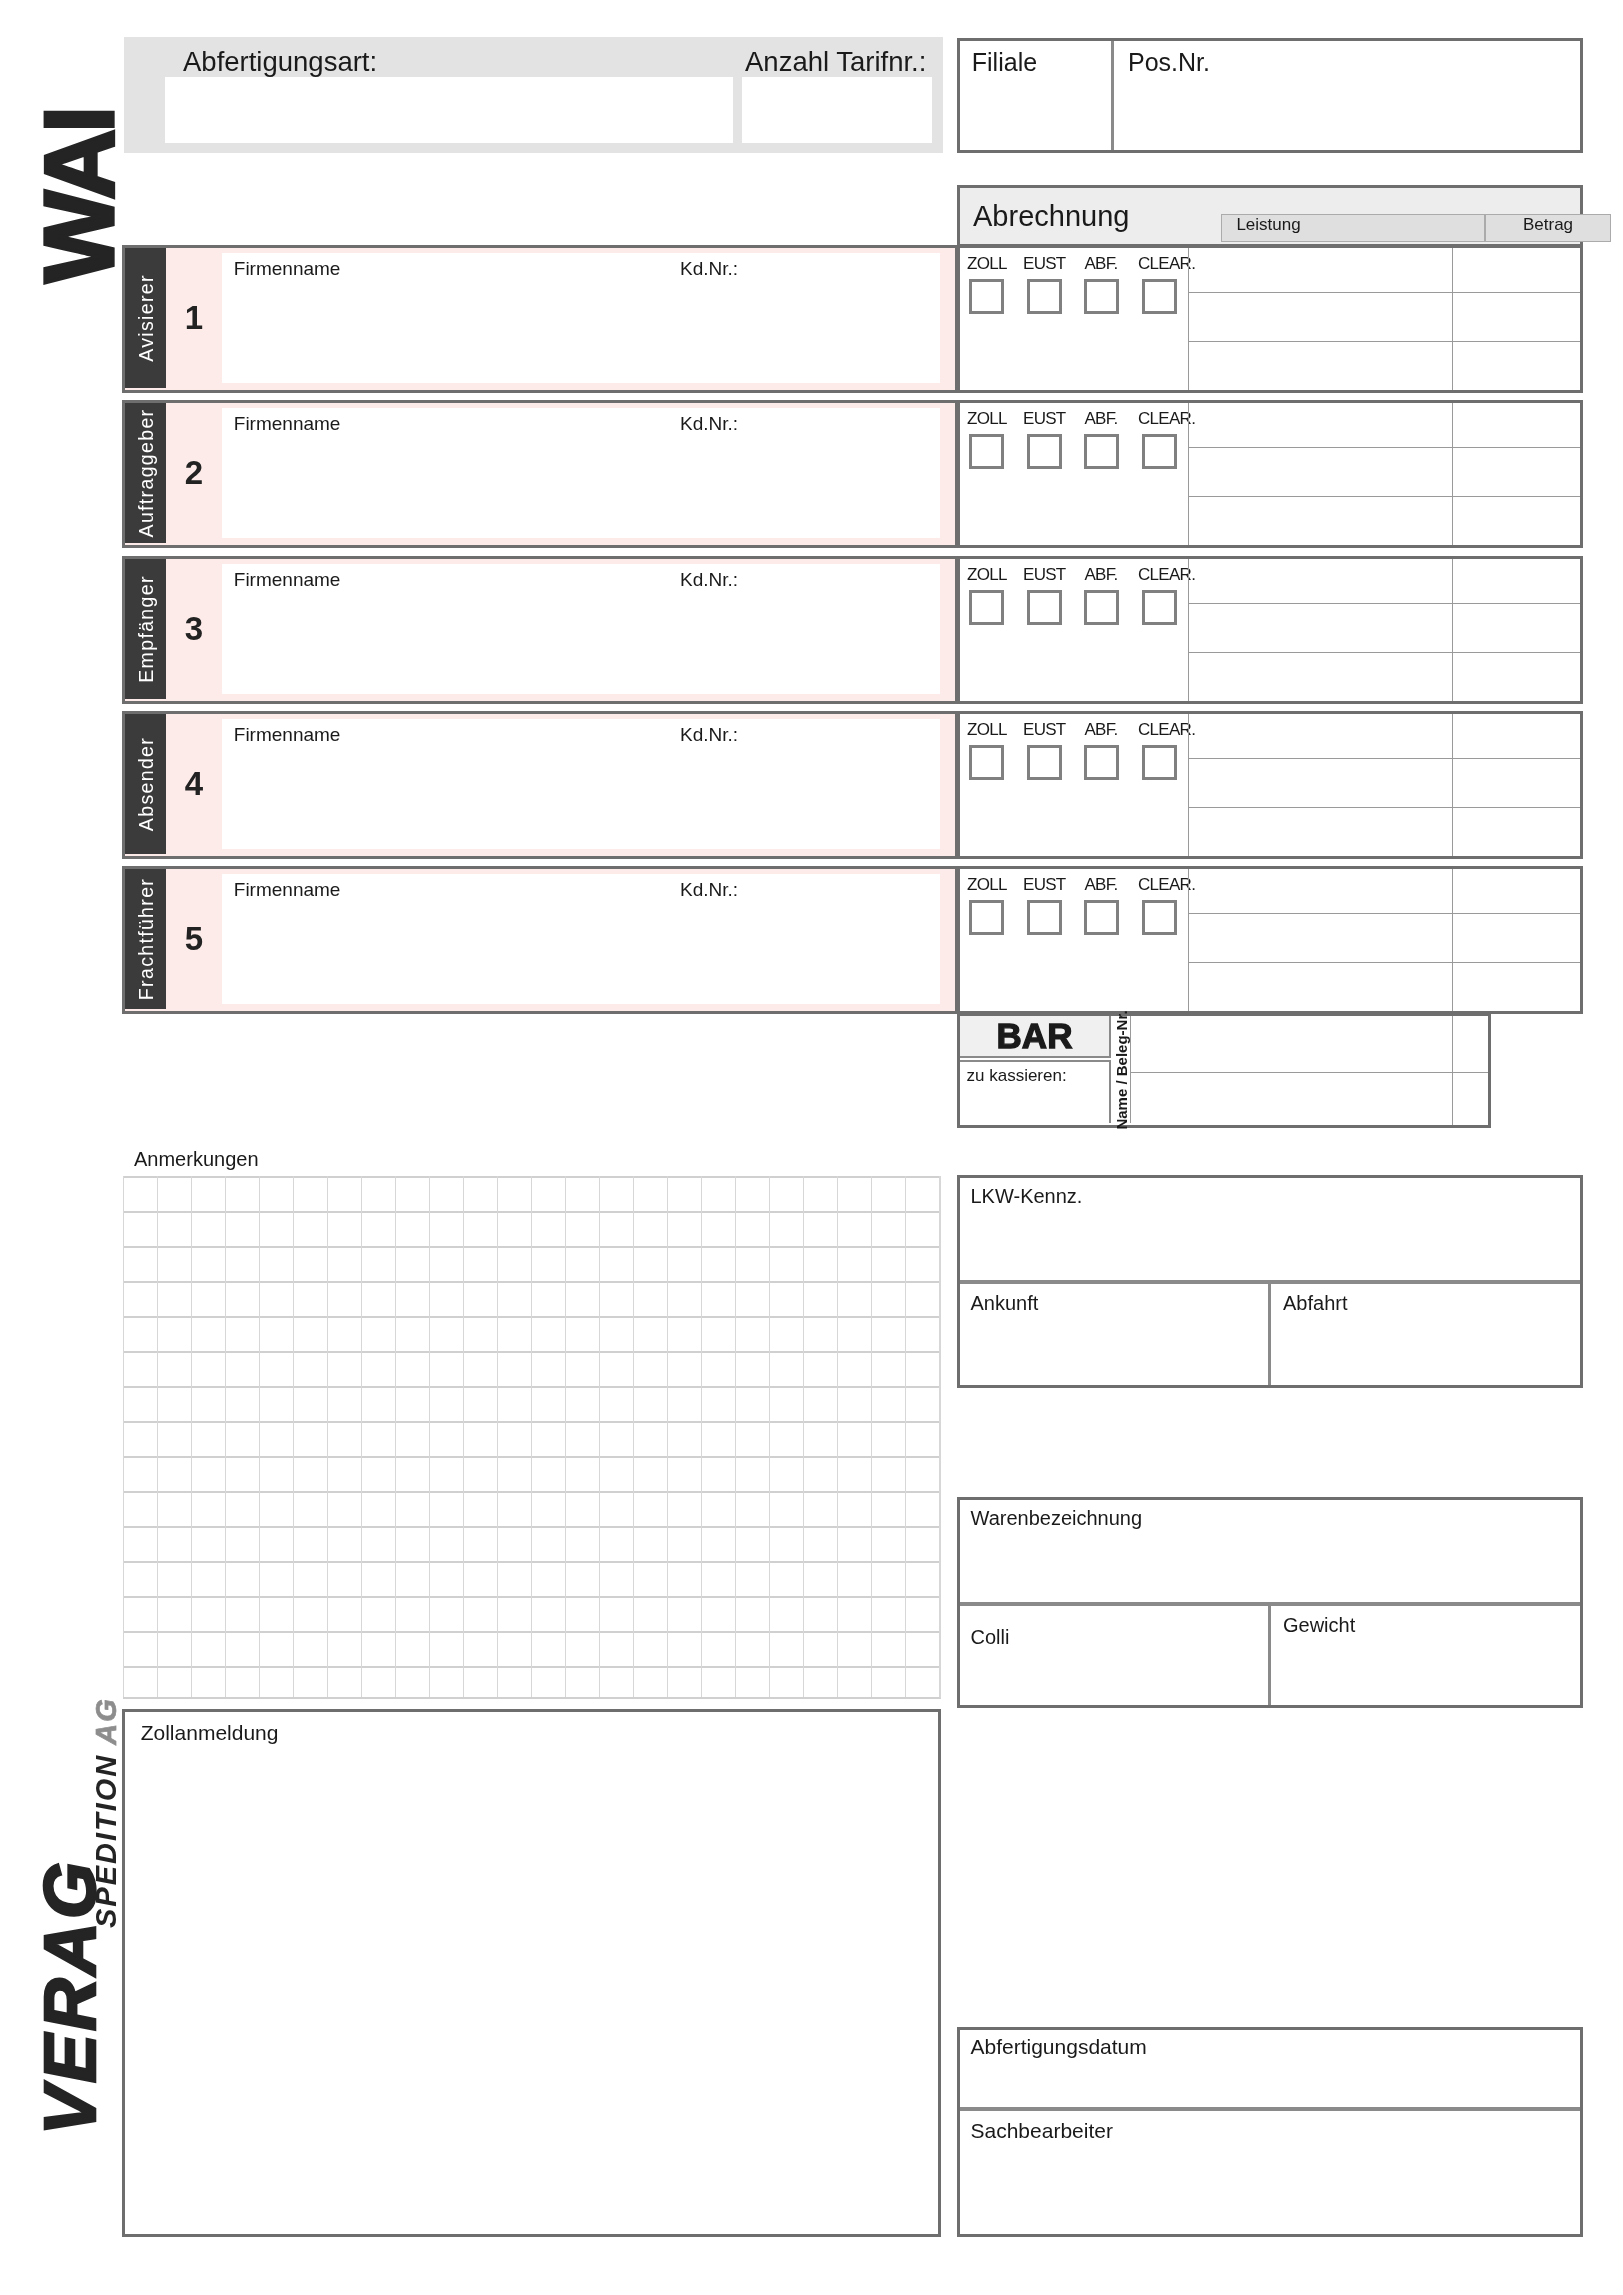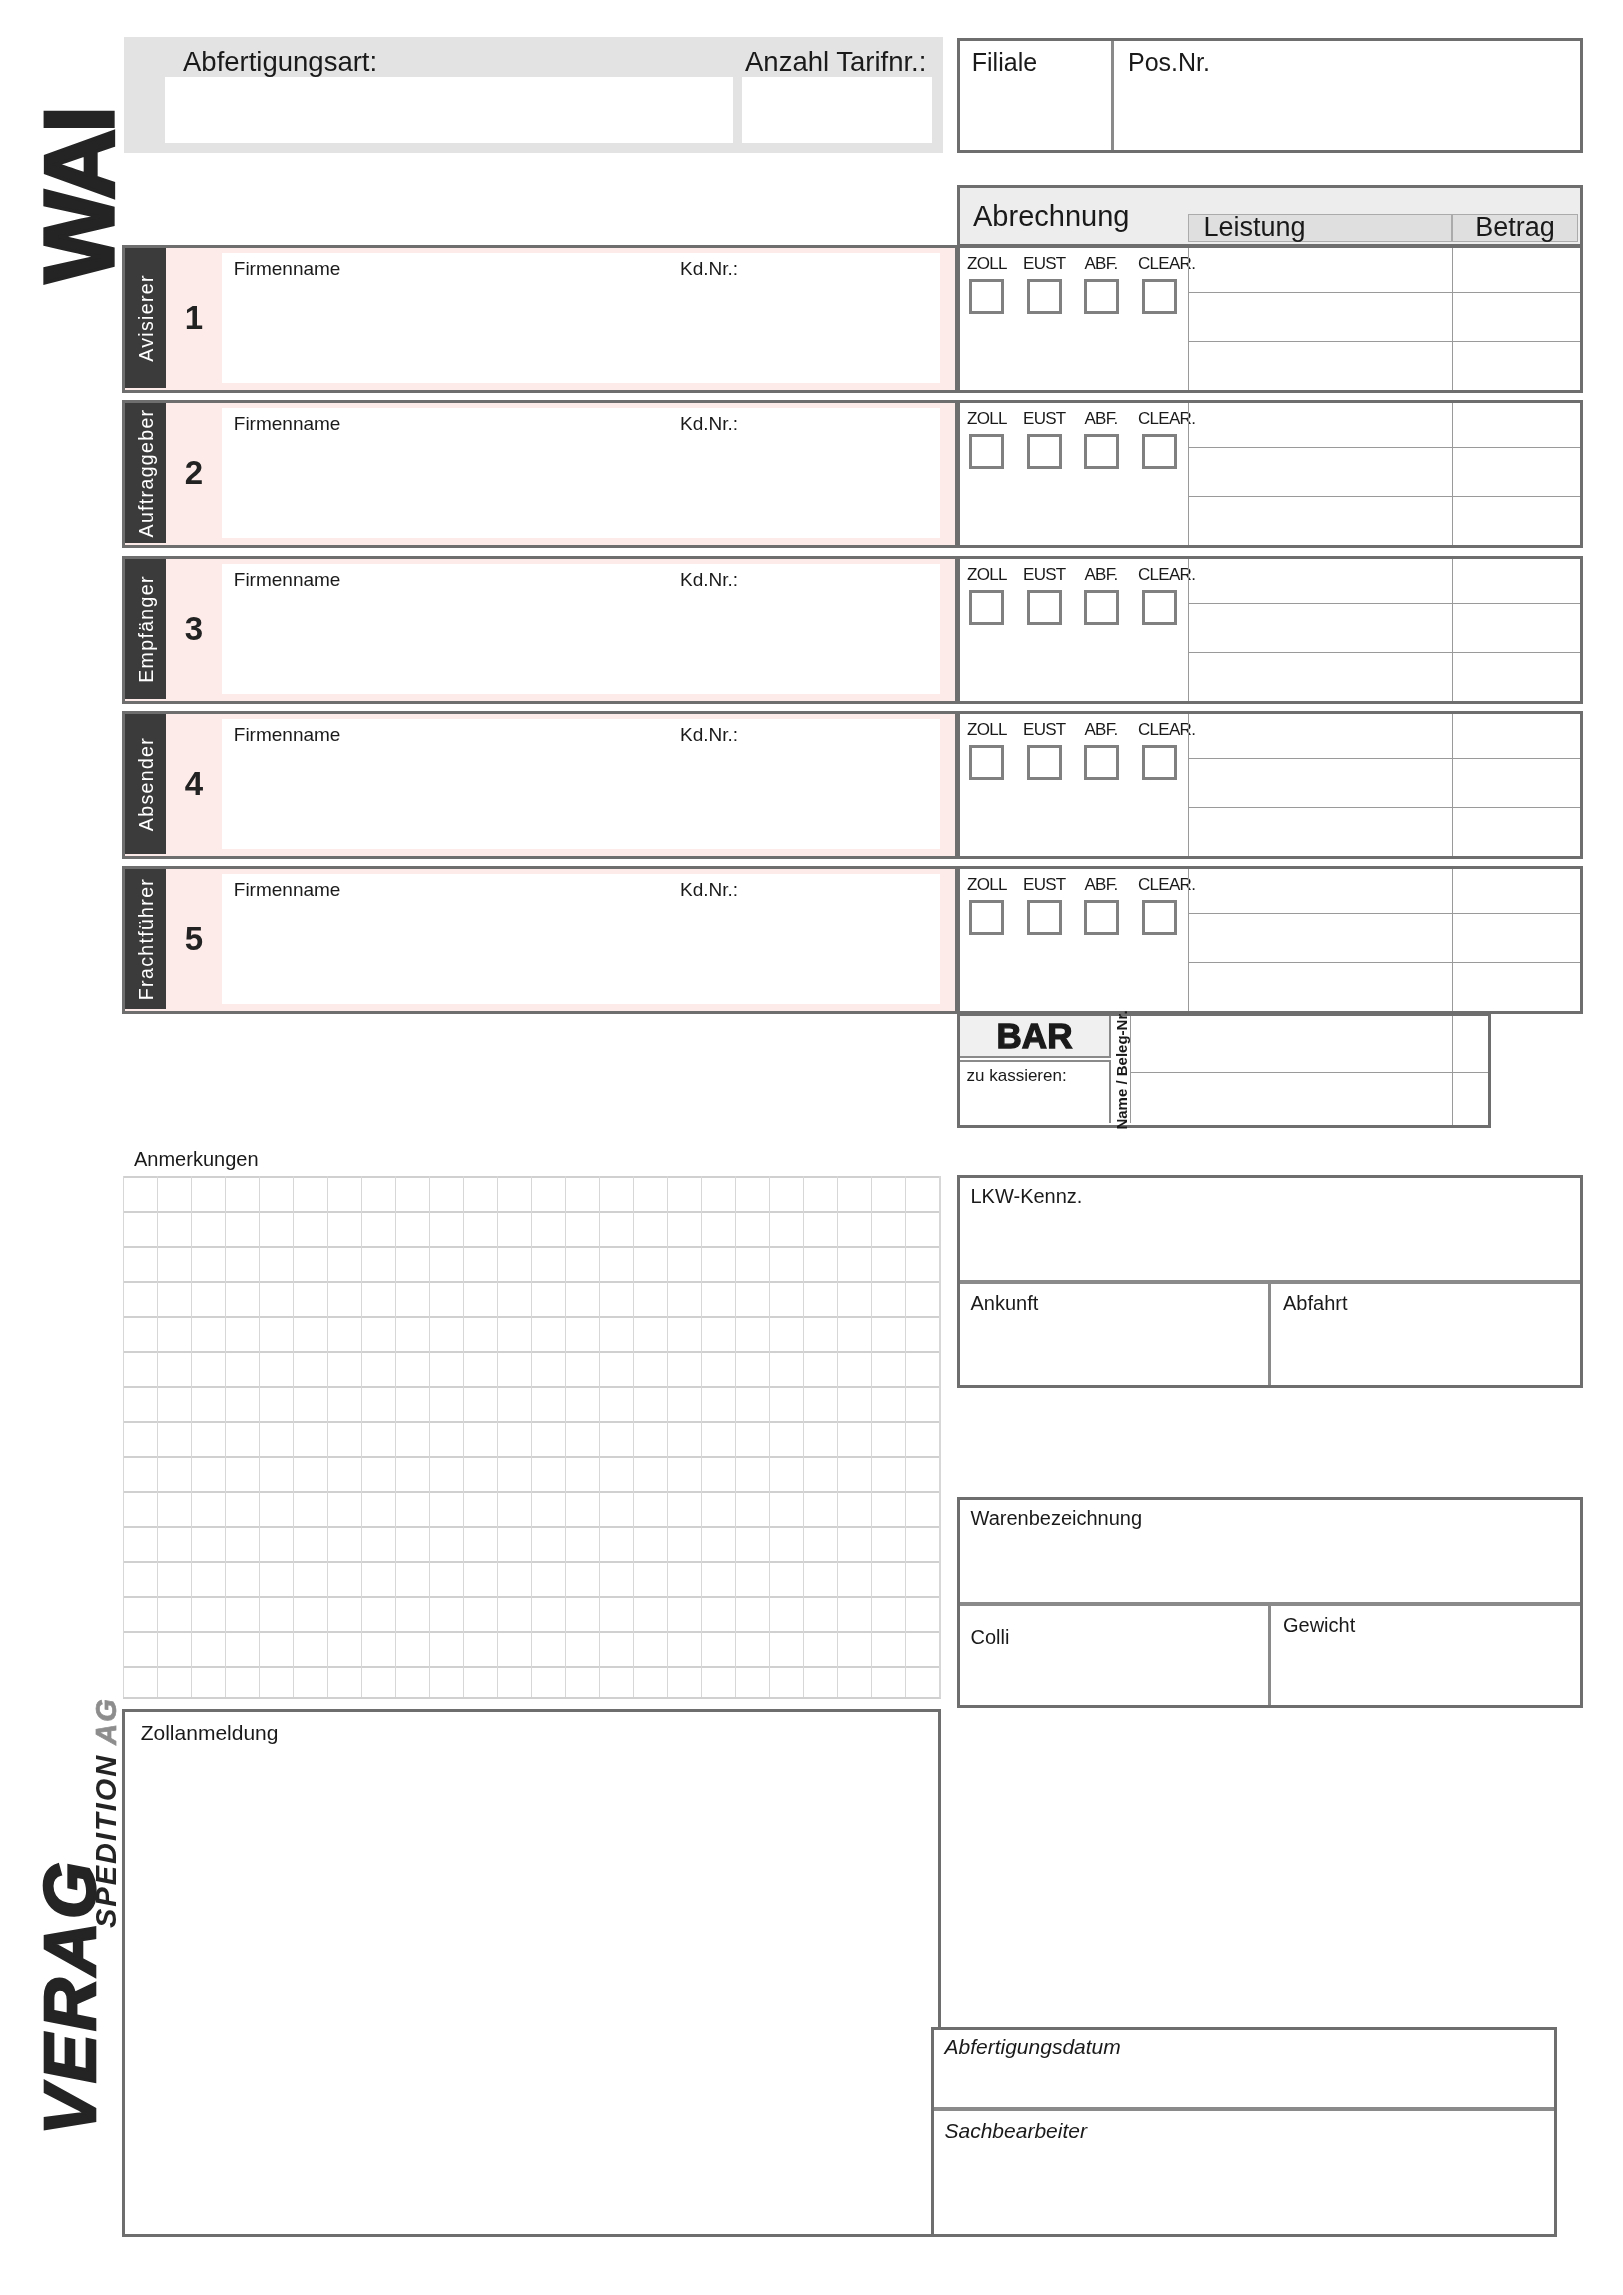--- a/index.html
+++ b/index.html
@@ -57,21 +57,21 @@
   .divider-v{position:absolute;width:2.6px;background:var(--divider-gray);}
   .caption{font-size:20px;position:absolute;white-space:nowrap;}
   .grid-notes{
     position:absolute;left:123px;top:1176px;width:818px;height:523px;background:#fff;
     background-image:
       repeating-linear-gradient(to right, var(--grid-line) 0 1.3px, transparent 1.3px 34px),
       repeating-linear-gradient(to bottom, #d0d0d0 0 2px, transparent 2px 35px);
     border-right:1.3px solid var(--grid-line);border-bottom:2px solid #d0d0d0;
   }
   .bar-title{font-size:35px;font-weight:900;-webkit-text-stroke:1.3px var(--ink);}
-  .subhead{position:absolute;background:var(--subheader-gray);border:1.3px solid #ababab;display:flex;align-items:center;font-size:27px;}
+  .subhead{position:absolute;background:var(--subheader-gray);border:1.3px solid #ababab;display:flex;align-items:flex-start;font-size:17px;margin-left:33px;}
 </style>
 </head>
 <body>
 
 <div class="vtext wai" style="left:23px;top:283px;">WAI</div>
 
 <div class="panel" style="left:124px;top:37px;width:819px;height:116px;">
   <div class="label abs" style="left:59px;top:8.5px;font-size:27.5px;">Abfertigungsart:</div>
   <div class="label abs" style="left:621px;top:8.5px;font-size:27.5px;">Anzahl Tarifnr.:</div>
   <div class="field" style="left:41px;top:40px;width:568px;height:66px;"></div>
@@ -336,21 +336,21 @@
   <div class="cell" style="left:311px;top:106px;right:0;bottom:0;"></div>
   <div class="caption" style="left:10.5px;top:6.5px;">Warenbezeichnung</div>
   <div class="caption" style="left:10.5px;top:126px;">Colli</div>
   <div class="caption" style="left:323px;top:114px;">Gewicht</div>
 </div>
 
 <div class="box" style="left:122px;top:1709px;width:819px;height:528px;">
   <div class="caption" style="left:15.7px;top:9.2px;font-size:21px;">Zollanmeldung</div>
 </div>
 
-<div class="box" style="left:931px;top:2027px;width:626px;height:210px;font-style:italic;">
+<div class="box" style="left:957px;top:2027px;width:626px;height:210px;">
   <div class="divider-h" style="top:77px;"></div>
   <div class="cell" style="left:0;top:0;width:100%;height:77px;"></div>
   <div class="cell" style="left:0;top:81px;width:100%;bottom:0;"></div>
   <div class="caption" style="left:10.5px;top:5.2px;font-size:21px;">Abfertigungsdatum</div>
   <div class="caption" style="left:10.5px;top:89px;font-size:21px;">Sachbearbeiter</div>
 </div>
 
 <div class="vtext verag" style="left:27.5px;top:2135px;">VERAG</div>
 <div class="vtext spedition" style="left:90px;top:1928px;"><span>SPEDITION </span><span class="ag">AG</span></div>
 

